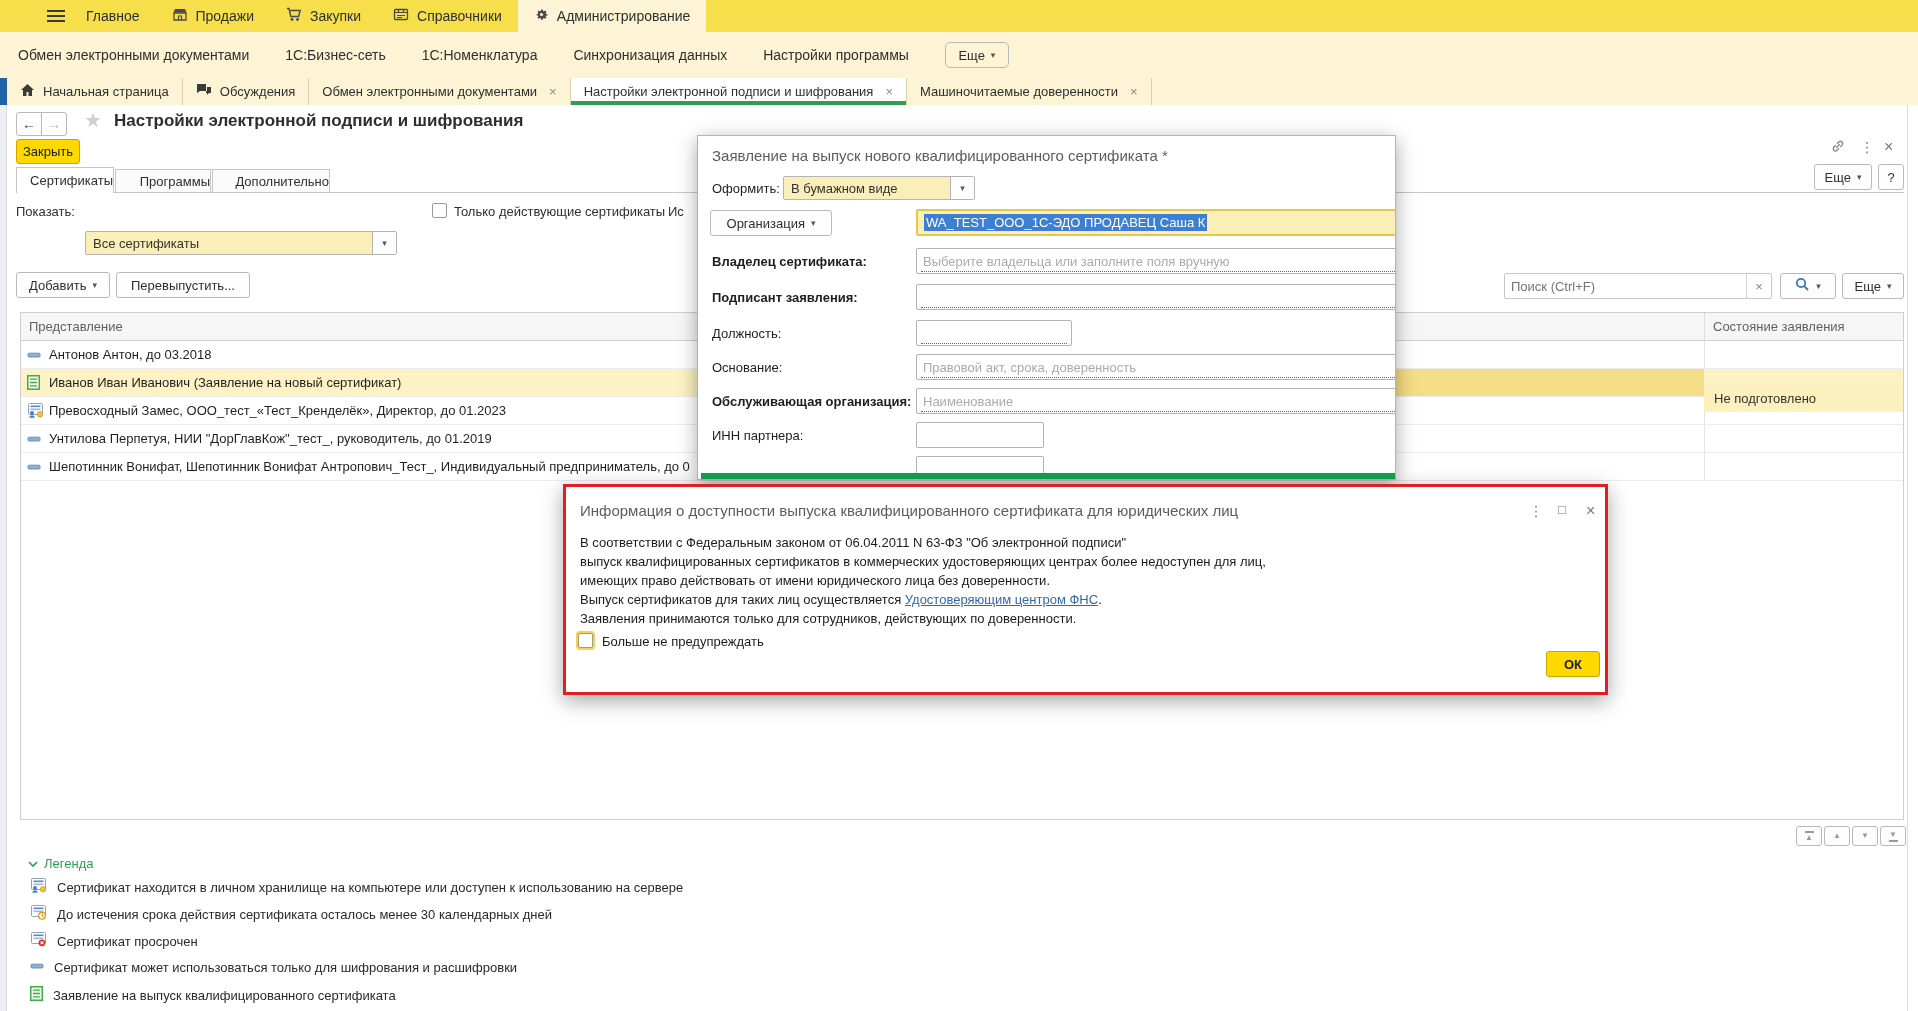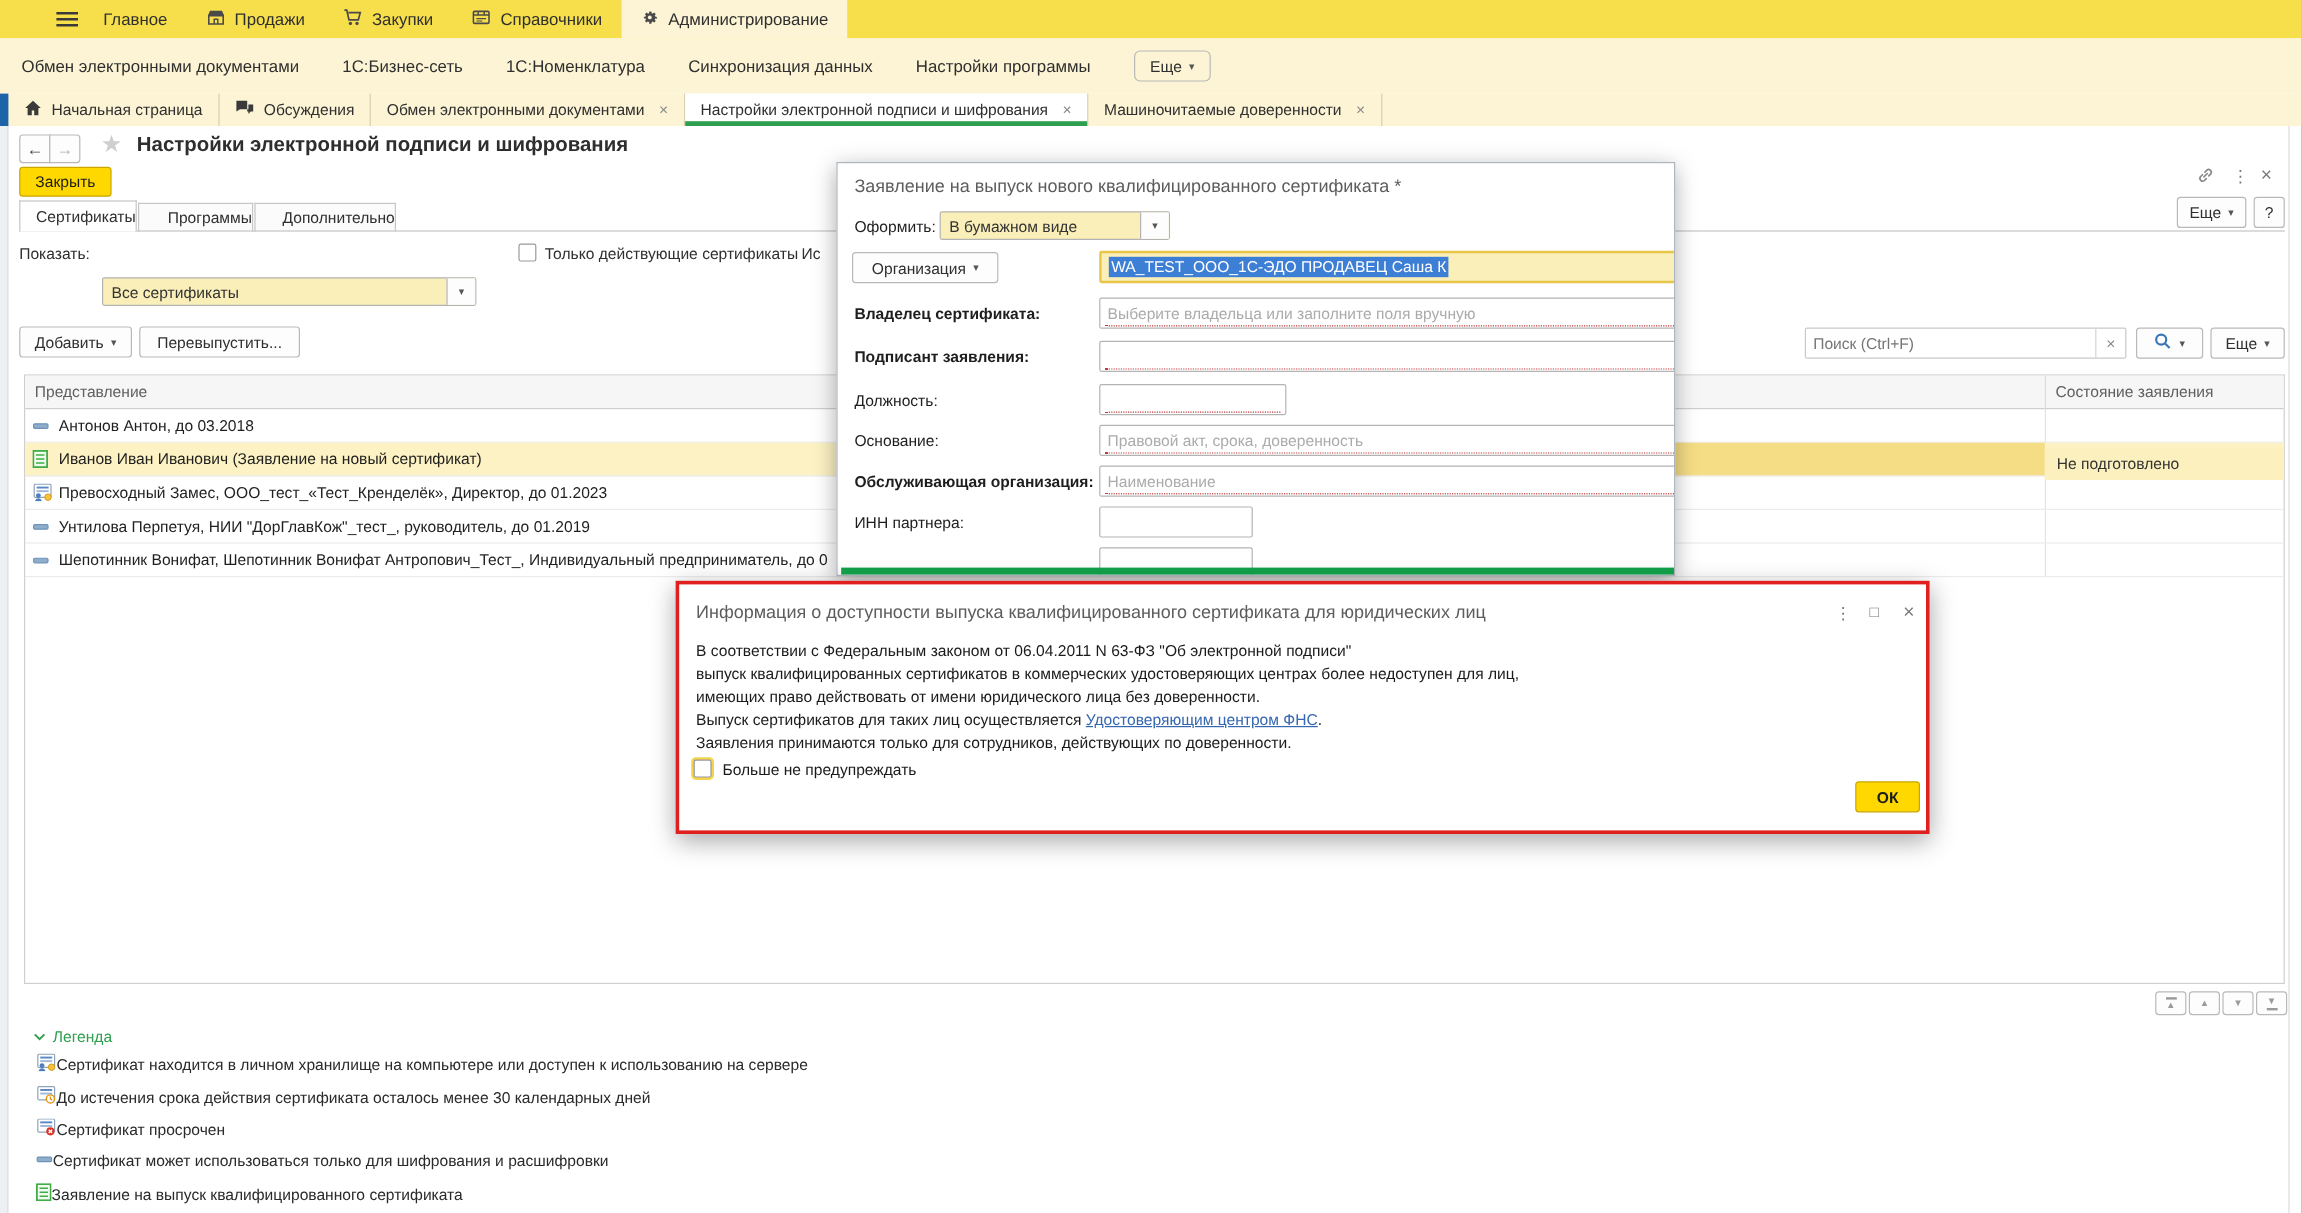--- a/index.html
+++ b/index.html
@@ -46,21 +46,21 @@
   .th{position:absolute;top:0;height:28px;background:#f6f6f6;border-bottom:1px solid #cfcfcf;box-sizing:border-box;
       display:flex;align-items:center;padding:0 8px;font-size:13px;color:#5f5f5f;}
   .tr{position:absolute;left:0;width:1882px;height:28px;border-bottom:1px solid #ececec;box-sizing:border-box;display:flex;align-items:center;}
   .tr .ric{width:22px;margin-left:6px;display:flex;align-items:center;}
   .tr .rtx{font-size:13px;color:#1f1f1f;white-space:nowrap;}
   .colsep{position:absolute;top:0;width:1px;background:#e3e3e3;}
   .pgbtn{width:26px;height:20px;display:flex;flex-direction:column;align-items:center;justify-content:center;color:#9a9a9a;font-size:8px;line-height:1;gap:1px;}
   .pgbar{display:block;width:9px;border-top:2px solid #9a9a9a;}
   
   .legend-title{font-size:13px;color:#2E9E4F;display:flex;align-items:center;gap:6px;}
-  .legend-item{position:absolute;display:flex;align-items:center;gap:0;font-size:13px;color:#2a2a2a;}
+  .legend-item{position:absolute;display:flex;align-items:center;gap:10px;font-size:13px;color:#2a2a2a;}
   
   .dlg{background:#fff;border:1px solid #aeb6bd;box-shadow:0 5px 18px rgba(0,0,0,.35);box-sizing:border-box;}
   .dlg-title{font-size:15px;color:#5d5d5d;white-space:nowrap;}
   .winicon{color:#787878;font-size:14px;line-height:1;}
   .dlabel{position:absolute;left:14px;font-size:13px;color:#1e1e1e;}
   .dlabel.b{font-weight:bold;}
   .finput{position:absolute;display:flex;align-items:stretch;border:1px solid #b3b3b3;border-radius:2px;background:#fff;box-sizing:border-box;font-size:13px;}
   .finput .val{flex:1;display:flex;align-items:center;padding:0 6px;white-space:nowrap;overflow:hidden;}
   .finput.req::after{content:"";position:absolute;left:4px;right:4px;bottom:1px;border-bottom:1px dotted #c23a3a;}
   .finput .dots{width:24px;display:flex;align-items:center;justify-content:center;border-left:1px solid #c9c9c9;color:#555;font-size:12px;}
@@ -179,21 +179,21 @@
   <span class="abs winicon" style="left:1860px;top:140px;">⋮</span>
   <span class="abs winicon" style="left:1884px;top:139px;font-size:16px;">×</span>
   <button class="abs btn" style="left:1814px;top:164px;width:58px;height:26px;">
     <span>Еще</span>
       <span class="caret">▾</span>
   </button>
   <button class="abs btn" style="left:1878px;top:164px;width:26px;height:26px;">
     <span>?</span>
   </button>
 
-  <button class="abs btn-yellow" style="left:16px;top:139px;width:77px;height:25px;">
+  <button class="abs btn-yellow" style="left:16px;top:139px;width:64px;height:25px;">
     <span>Закрыть</span>
   </button>
 
   <div class="abs ctab active" style="left:16px;top:167px;width:98px;height:26px;">
     <span>Сертификаты</span>
   </div>
   <div class="abs ctab" style="left:115px;top:169px;width:96px;height:24px;">
     <span>Программы</span>
   </div>
   <div class="abs ctab" style="left:212px;top:169px;width:118px;height:24px;">
@@ -259,21 +259,21 @@
 
     <div class="tr" style="top:56px;background:#FCF2C3;">
       <span class="ric">
           <svg width="13" height="15">
             <rect x="0.75" y="0.75" width="11.5" height="13.5" fill="#f2faee" stroke="#3fae49" stroke-width="1.5"></rect>
             <path d="M3 4.2h7M3 7.5h7M3 10.8h7" stroke="#3fae49" stroke-width="1.3"></path>
           </svg>
         </span>
       <span class="rtx">Иванов Иван Иванович (Заявление на новый сертификат)</span>
       <span style="position:absolute;left:1080px;width:603px;top:0;height:27px;background:#F5DD85;"></span>
-      <span style="position:absolute;left:1683px;width:199px;top:4px;height:27px;background:#FBF0BE;display:flex;align-items:center;padding-left:10px;font-size:13px;box-sizing:border-box;">Не подготовлено</span>
+      <span style="position:absolute;left:1683px;width:199px;top:16px;height:27px;background:#FBF0BE;display:flex;align-items:center;padding-left:10px;font-size:13px;box-sizing:border-box;">Не подготовлено</span>
     </div>
 
     <div class="tr" style="top:84px;">
       <span class="ric">
           <svg width="17" height="15">
             <rect x="1.5" y="0.5" width="14" height="11" rx="1" fill="#fff" stroke="#8fa3b8"></rect>
             <rect x="3.5" y="2.5" width="10" height="1.6" fill="#5b87c5"></rect>
             <rect x="3.5" y="5.5" width="10" height="1.6" fill="#9db8d9"></rect>
             <circle cx="5" cy="10" r="2" fill="#4a7ebf"></circle>
             <path d="M2.2 14.8c.3-1.8 1.4-2.6 2.8-2.6s2.5.8 2.8 2.6z" fill="#4a7ebf"></path>

